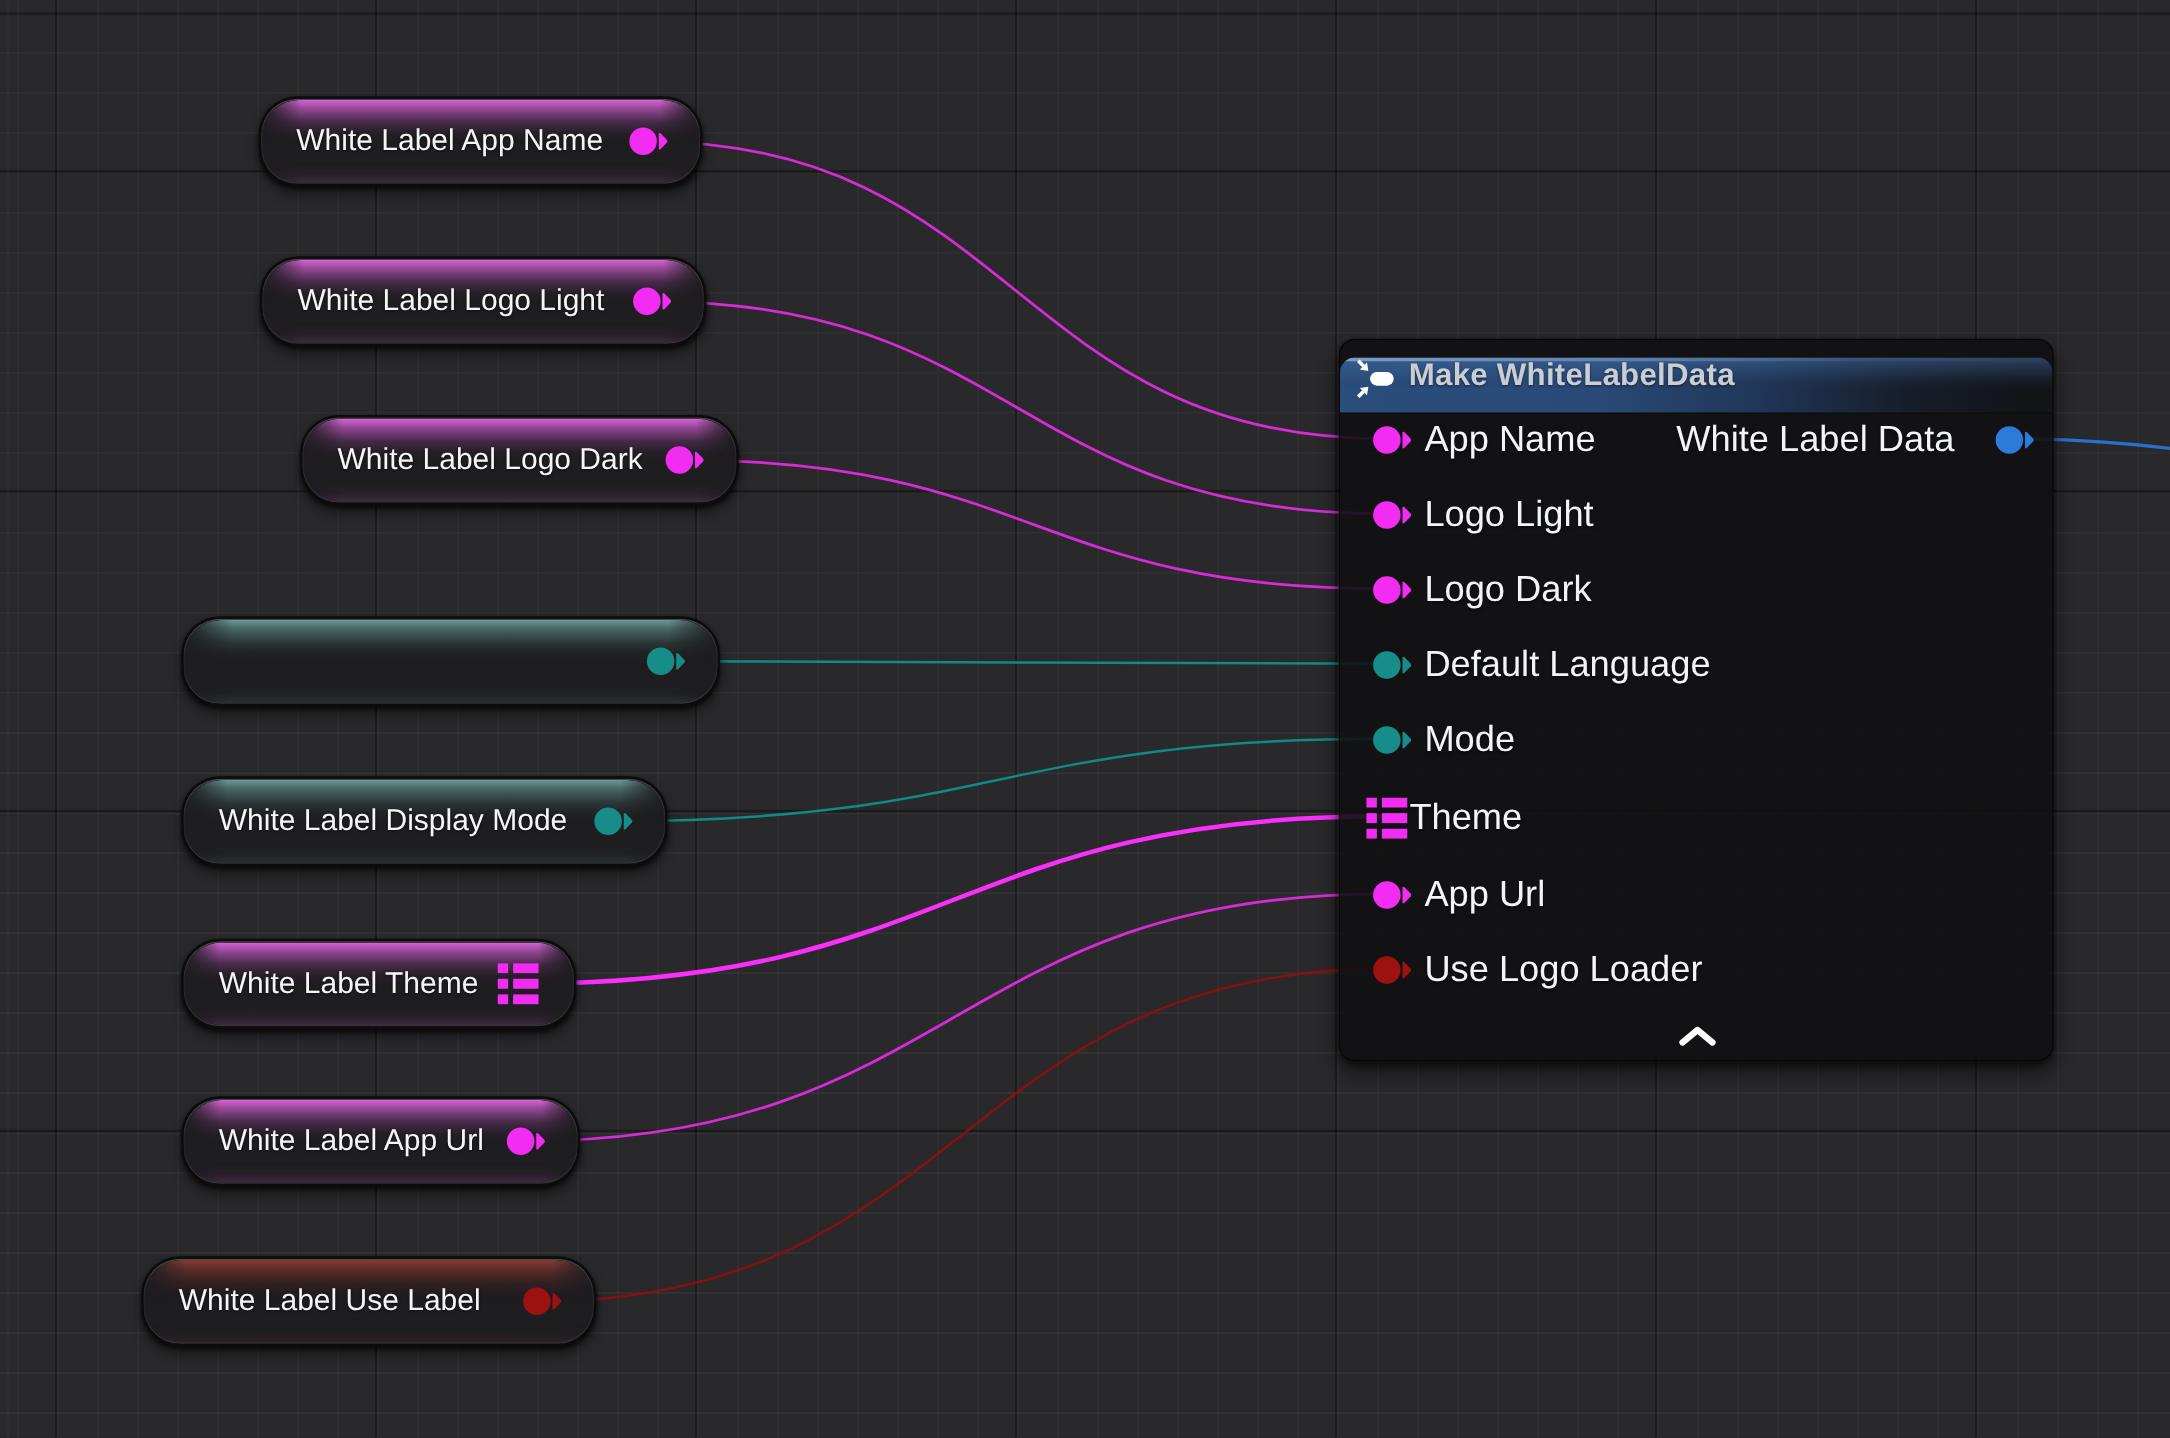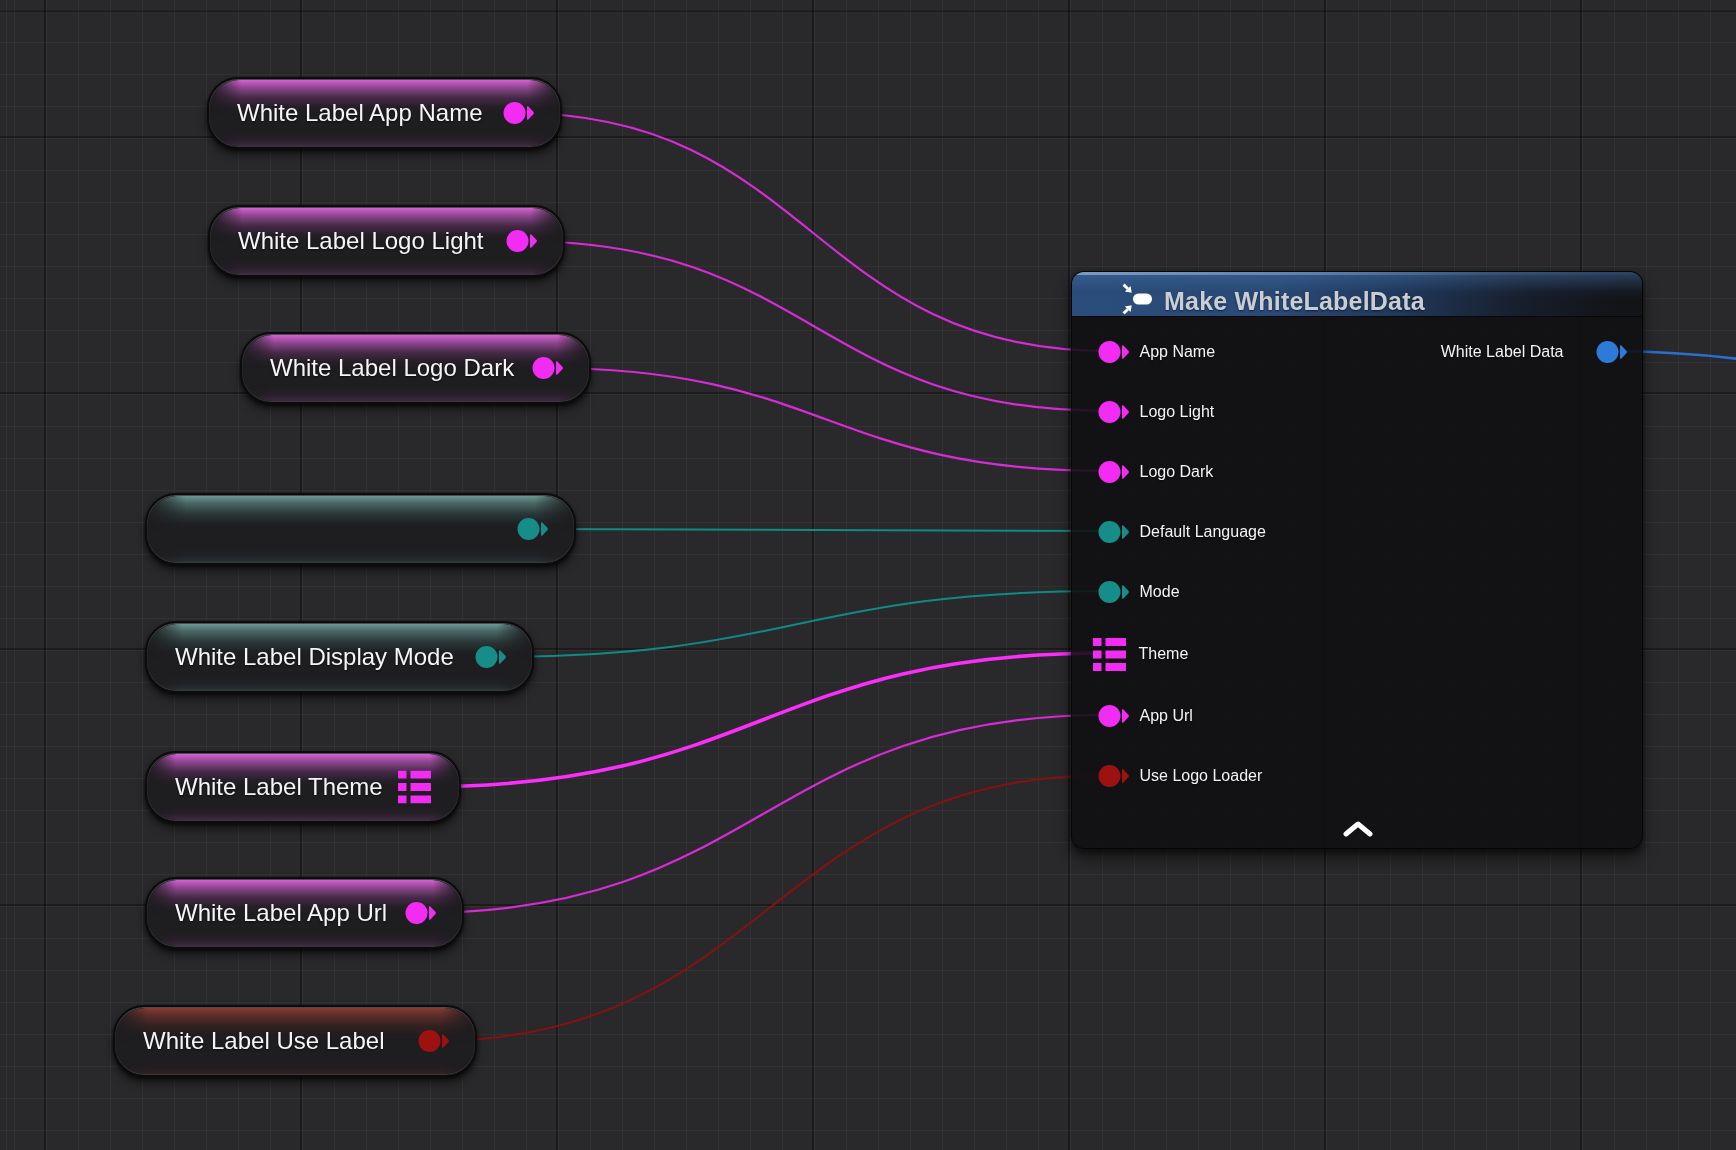--- a/index.html
+++ b/index.html
@@ -66,43 +66,42 @@
 
   
   #make-node{
     position:absolute;z-index:2;box-sizing:border-box;
     border-radius:13px;
     background:rgba(16,16,17,0.885);
     border:1px solid rgba(4,4,5,0.9);
     box-shadow:0 10px 16px rgba(0,0,0,0.45), 0 3px 6px rgba(0,0,0,0.5);
   }
   #make-title{
-    position:absolute;left:0;top:0;right:0;height:44px;
+    position:absolute;left:0;top:14px;right:0;height:44px;
     border-radius:12px 12px 0 0;
     background-image:
       linear-gradient(90deg, rgba(170,198,230,0.60) 0%, rgba(150,180,215,0.40) 45%, rgba(115,135,165,0.18) 72%, rgba(90,100,120,0.06) 100%),
       linear-gradient(180deg, rgba(64,108,162,0.52) 0%, rgba(34,62,102,0.12) 45%, rgba(0,0,0,0) 60%),
       linear-gradient(90deg, #2b4d7b 0%, #294a76 36%, #203759 58%, #171d29 80%, #131418 96%);
     background-size: 100% 3px, 100% 100%, 100% 100%;
     background-repeat: no-repeat;
-    display:flex;align-items:flex-end;
+    display:flex;align-items:flex-start;
     border-bottom:1px solid rgba(0,0,0,0.55);
-    padding-left:37px;
   }
   #make-title .title-icon{margin-left:13px;flex:0 0 auto;display:block;}
   #make-title .title-text{
     margin-left:9px;
     font-size:25px;font-weight:bold;letter-spacing:0.2px;
     color:#c9ced5;
     text-shadow:0 1px 2px rgba(0,0,0,0.55);
     white-space:nowrap;
   }
   .pin-row{position:absolute;display:flex;align-items:center;}
   .pin-row .pin-label{
-    color:#f3f4f5;font-size:16px;line-height:1;white-space:nowrap;
+    color:#f3f4f5;font-size:29px;line-height:1;white-space:nowrap;
     text-shadow:0 1px 2px rgba(0,0,0,0.5);
   }
   .pin-row.input .pin-label{margin-left:10px;}
   .pin-row.output .pin-label{margin-right:32px;}
   #collapse-btn{
     position:absolute;display:flex;align-items:center;justify-content:center;
     width:44px;height:24px;cursor:pointer;
   }
 </style>
 </head>
@@ -238,21 +237,21 @@
         </div>
         <div class="pin-row input" style="left: 20.5px; top: 365.5px; height: 33px;">
           <svg width="33" height="33" viewBox="0 0 33 33">
             <rect x="0" y="0" width="8.5" height="8" fill="#f22cf2"></rect>
             <rect x="12.5" y="0" width="20.5" height="8" fill="#f22cf2"></rect>
             <rect x="0" y="12.5" width="8.5" height="8" fill="#f22cf2"></rect>
             <rect x="12.5" y="12.5" width="20.5" height="8" fill="#f22cf2"></rect>
             <rect x="0" y="25" width="8.5" height="8" fill="#f22cf2"></rect>
             <rect x="12.5" y="25" width="20.5" height="8" fill="#f22cf2"></rect>
           </svg>
-          <span class="pin-label" style="margin-left: 13px;">Theme</span>
+          <span class="pin-label" style="margin-left: 2px;">Theme</span>
         </div>
         <div class="pin-row input" style="left: 25.5px; top: 432px; height: 24px;">
           <svg width="32" height="24" viewBox="0 0 32 24">
             <circle cx="11.5" cy="12" r="11" fill="#f22cf2"></circle>
             <path d="M24 5.6 Q24.6 5 25.4 5.6 L30.6 11 Q31.2 12 30.6 13 L25.4 18.4 Q24.6 19 24 18.4 Z" fill="#f22cf2"></path>
           </svg>
           <span class="pin-label">App Url</span>
         </div>
         <div class="pin-row input" style="left: 25.5px; top: 492px; height: 24px;">
           <svg width="32" height="24" viewBox="0 0 32 24">

